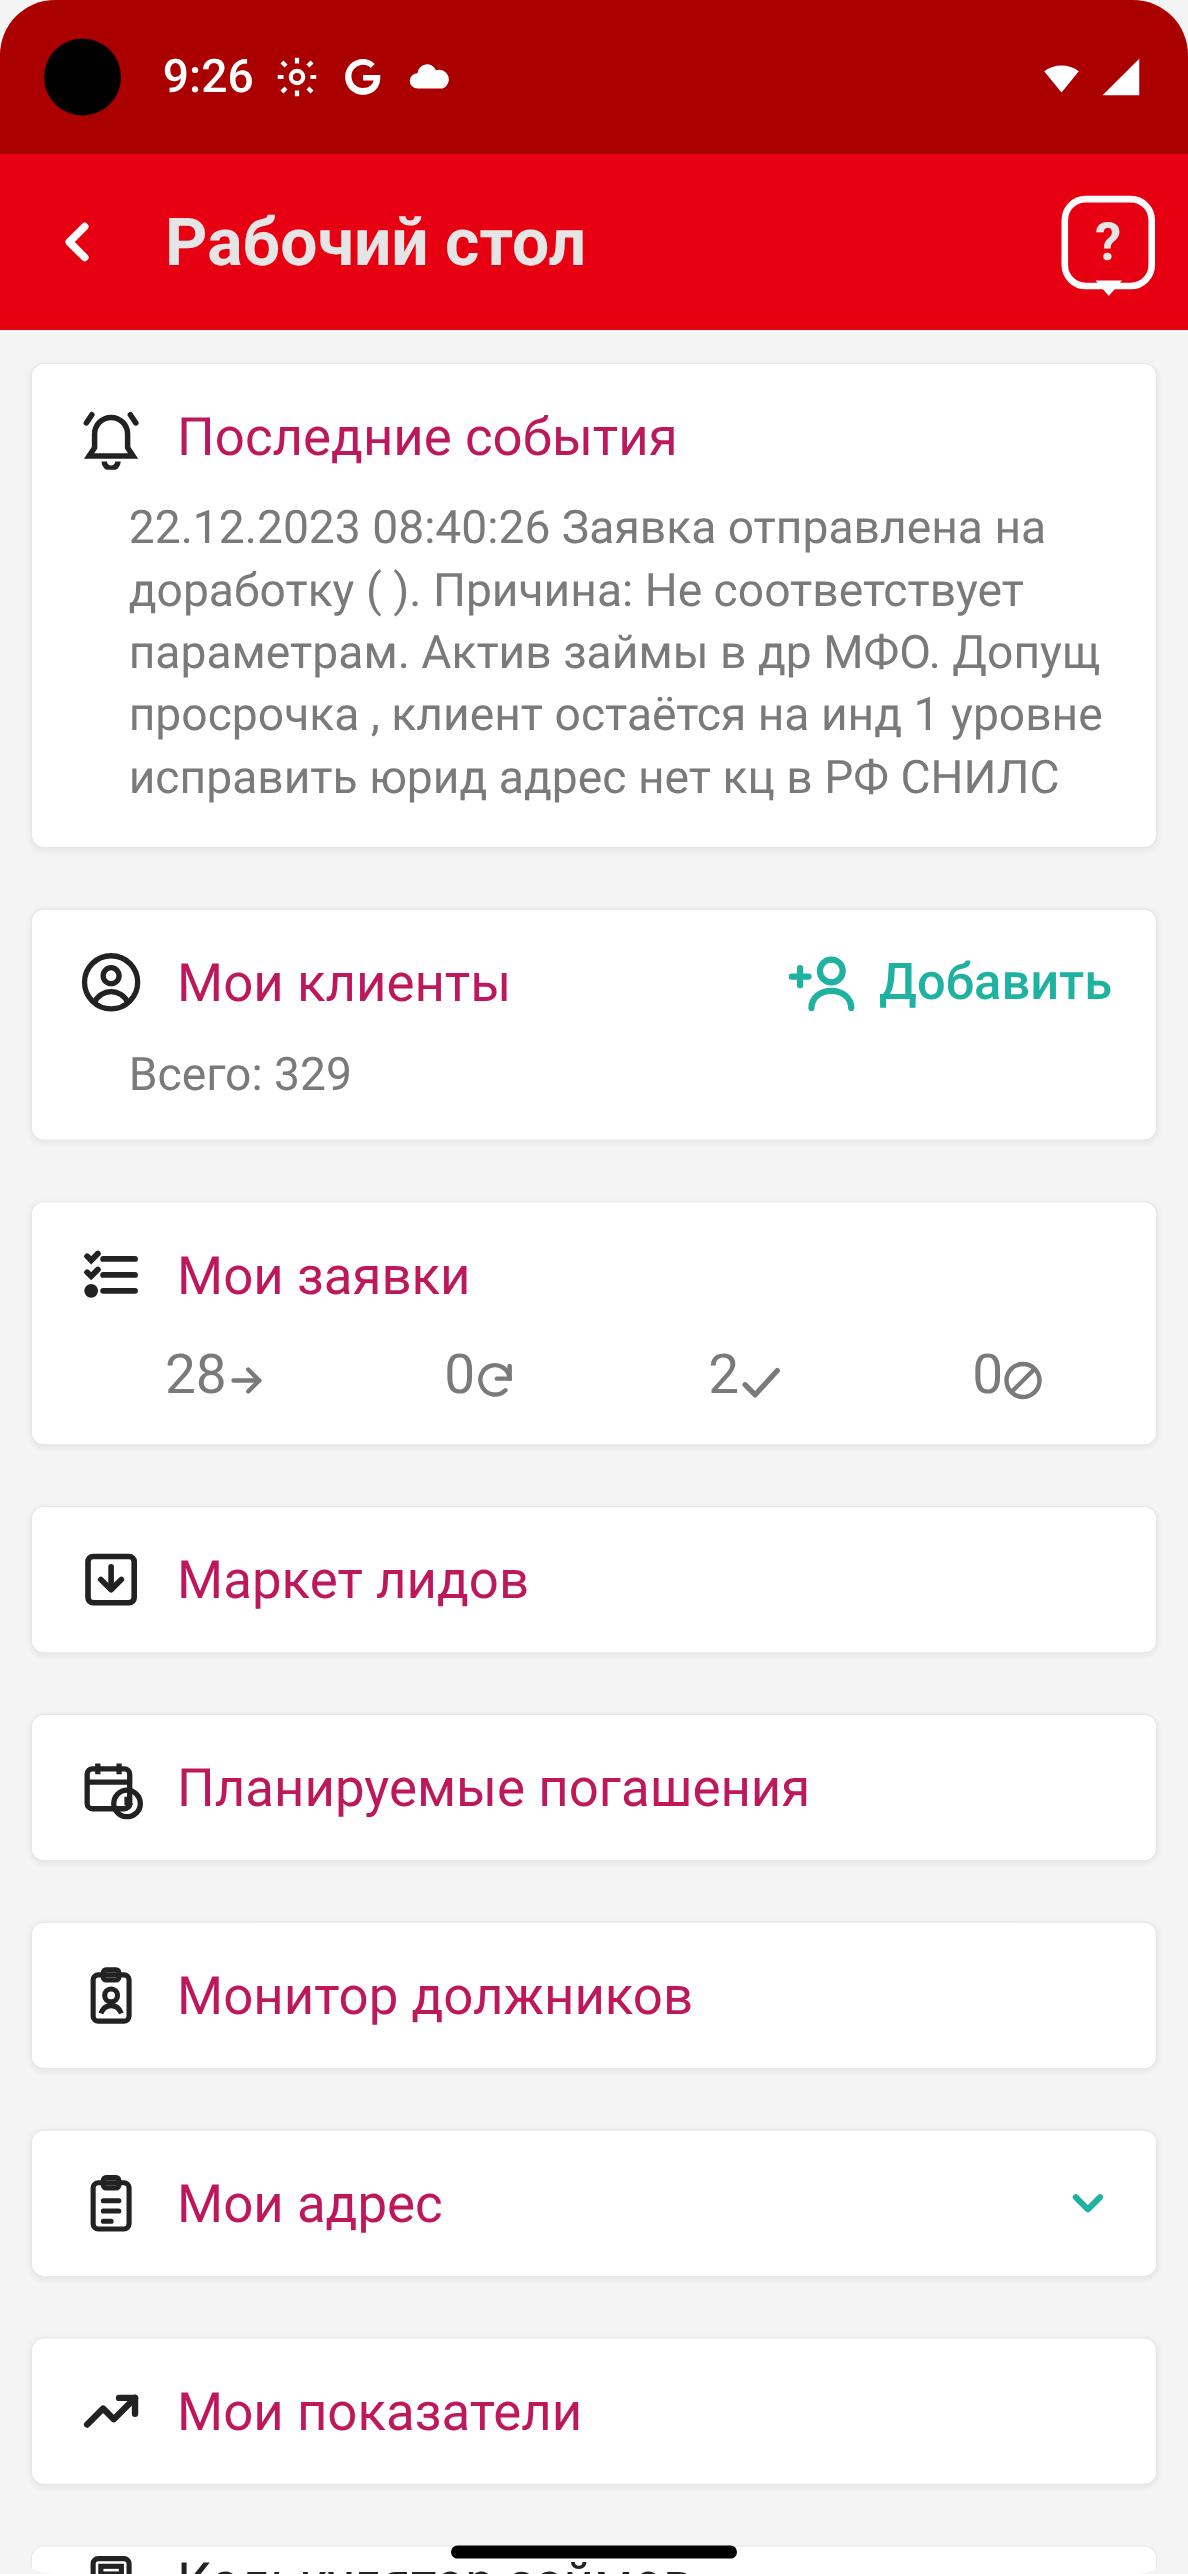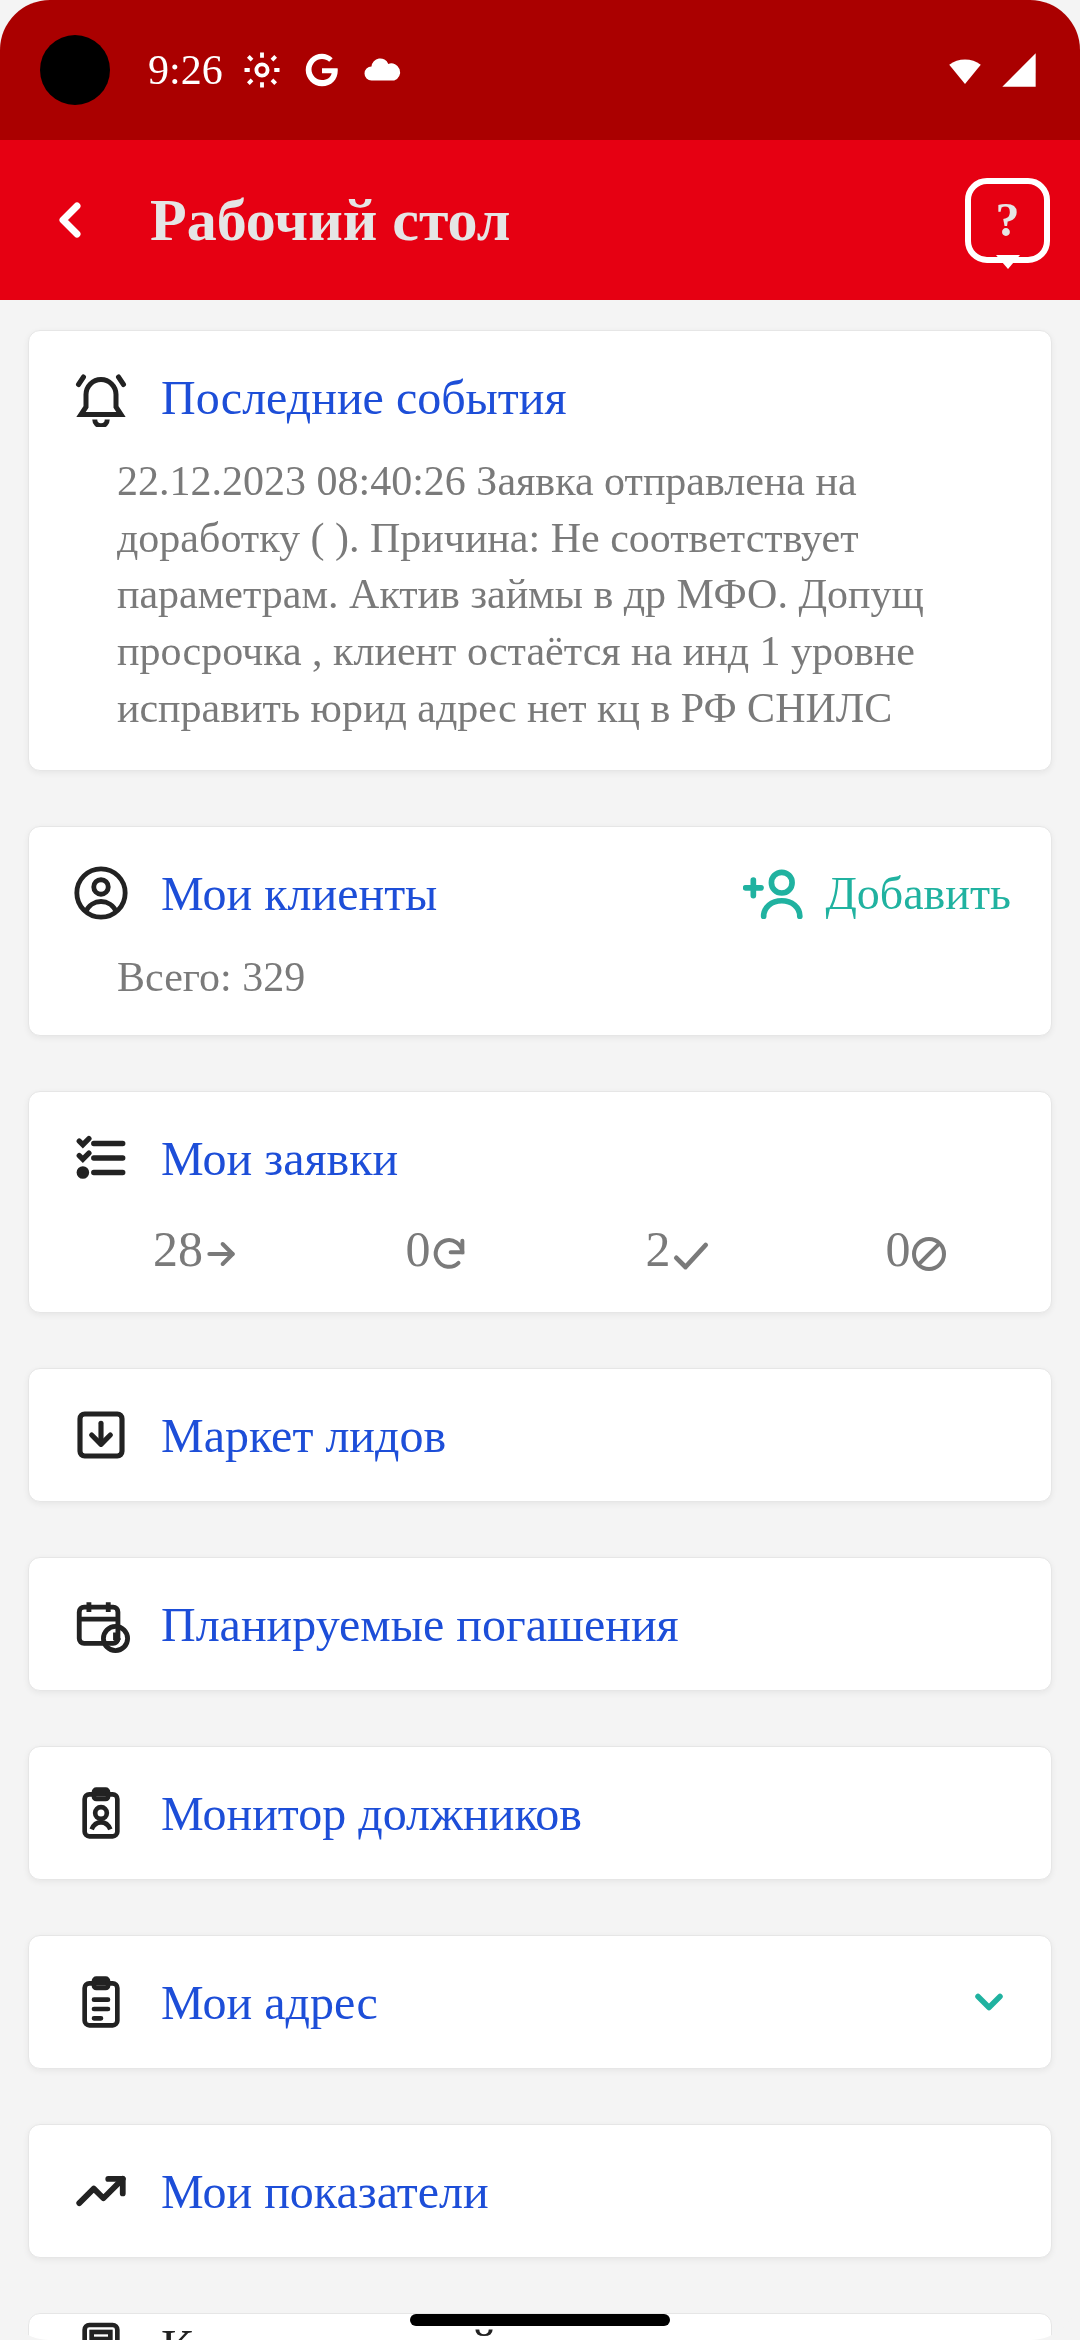--- a/index.html
+++ b/index.html
@@ -1,20 +1,19 @@
 <!DOCTYPE html>
 <html><head>
 <meta charset="utf-8">
 <style>
   * { box-sizing: border-box; margin: 0; padding: 0; }
   html, body { width: 1080px; height: 2340px; font-family: -apple-system, Roboto, "Segoe UI", Arial, sans-serif; background: #f4f4f4; }
   .phone {
     width: 1080px; height: 2340px; background: #f4f4f4; position: relative; overflow: hidden;
     border-radius: 50px;
-    font-family: Liberation Serif, serif;
   }
   
   .statusbar {
     height: 140px; background: #aa0000; display: flex; align-items: center; justify-content: space-between;
     padding: 0 40px; color: #fff;
   }
   .status-left { display: flex; align-items: center; gap: 18px; }
   .camera-hole { width: 70px; height: 70px; background: #000; border-radius: 50%; margin-right: 20px; }
   .status-time { font-size: 42px; font-weight: 500; }
   .status-icons { display: flex; align-items: center; gap: 18px; }
@@ -29,21 +28,21 @@
   .help-btn { width: 85px; height: 85px; border: 6px solid #fff; border-radius: 22px; display:flex; align-items:center; justify-content:center; position:relative;}
   .help-btn::after{ content:""; position:absolute; bottom:-12px; left:50%; transform:translateX(-50%); width:0;height:0; border-left:12px solid transparent;border-right:12px solid transparent;border-top:14px solid #fff;}
   .help-q { font-size: 48px; font-weight: 700; line-height:1;}
   
   .content { padding: 30px 28px 0 28px; display:flex; flex-direction:column; gap: 55px; }
   .card {
     background: #fff; border: 1px solid #e6e6e6; border-radius: 12px;
     padding: 34px 40px; box-shadow: 0 2px 6px rgba(0,0,0,0.06);
   }
   .card-header { display:flex; align-items:center; gap: 28px; }
-  .card-title { font-size: 48px; color: #1d4ed8; }
+  .card-title { font-size: 48px; color: #be185d; }
   .card-icon { width: 64px; height: 64px; display:inline-flex; align-items:center; justify-content:center; flex: 0 0 64px;}
   .event-text { font-size: 42px; color: #7a7a7a; margin-top: 24px; padding-left: 48px; line-height: 1.35; }
   .clients-row { display:flex; }
   .add-client { margin-left:auto; display:flex; align-items:center; gap: 20px; color:#20b2a0; }
   .add-client .label { font-size: 46px; font-weight: 500; }
   .total-line { font-size: 42px; color:#7a7a7a; margin-top: 28px; padding-left: 48px;}
   .apps-stats { display:flex; gap: 40px; margin-top: 30px; padding-left: 30px;}
   .stat { display:flex; align-items: flex-end; gap: -4px; min-width: 200px; justify-content:center;}
   .stat-num { font-size: 50px; color:#7a7a7a; }
   .stat-icon { width: 44px; height: 44px; display:inline-flex; margin-left: -2px; margin-top: -6px;}

